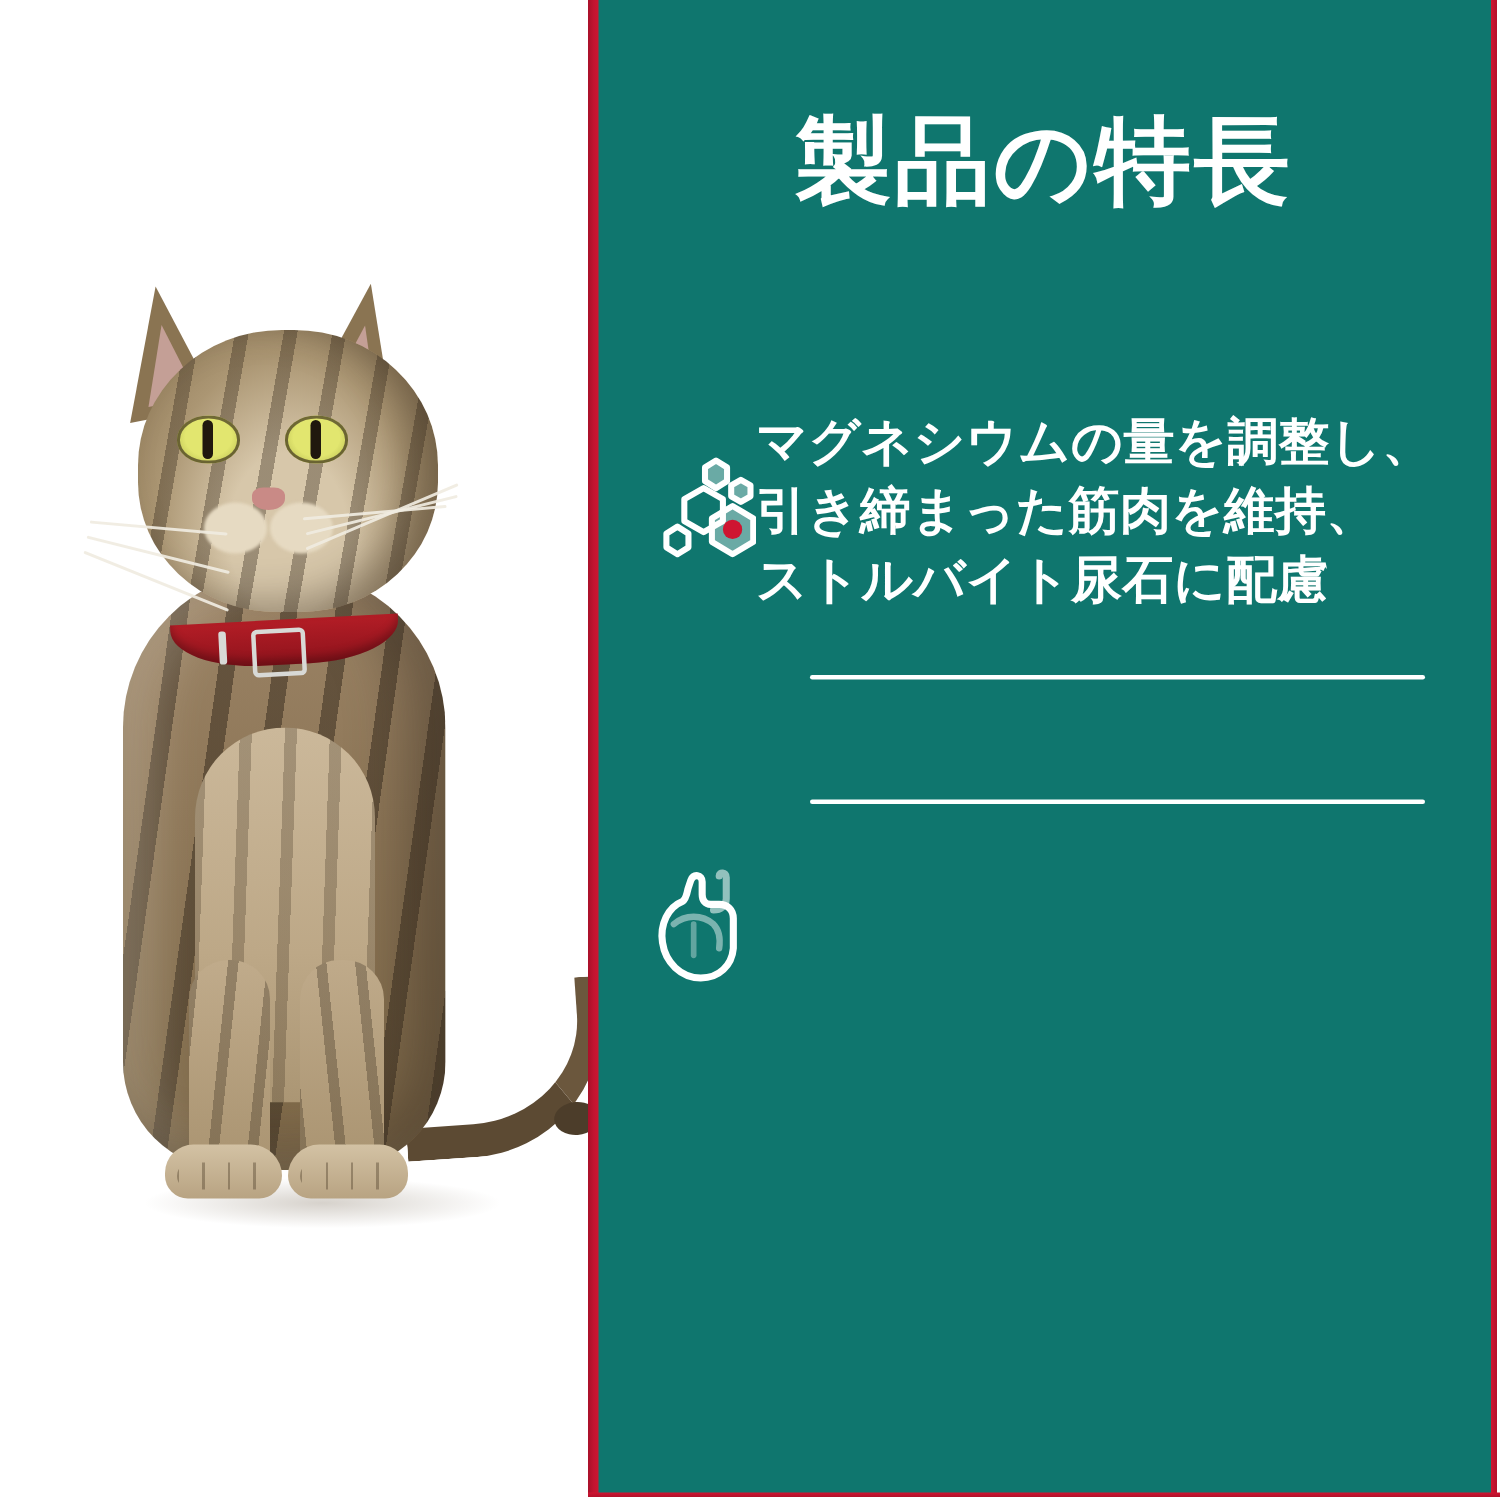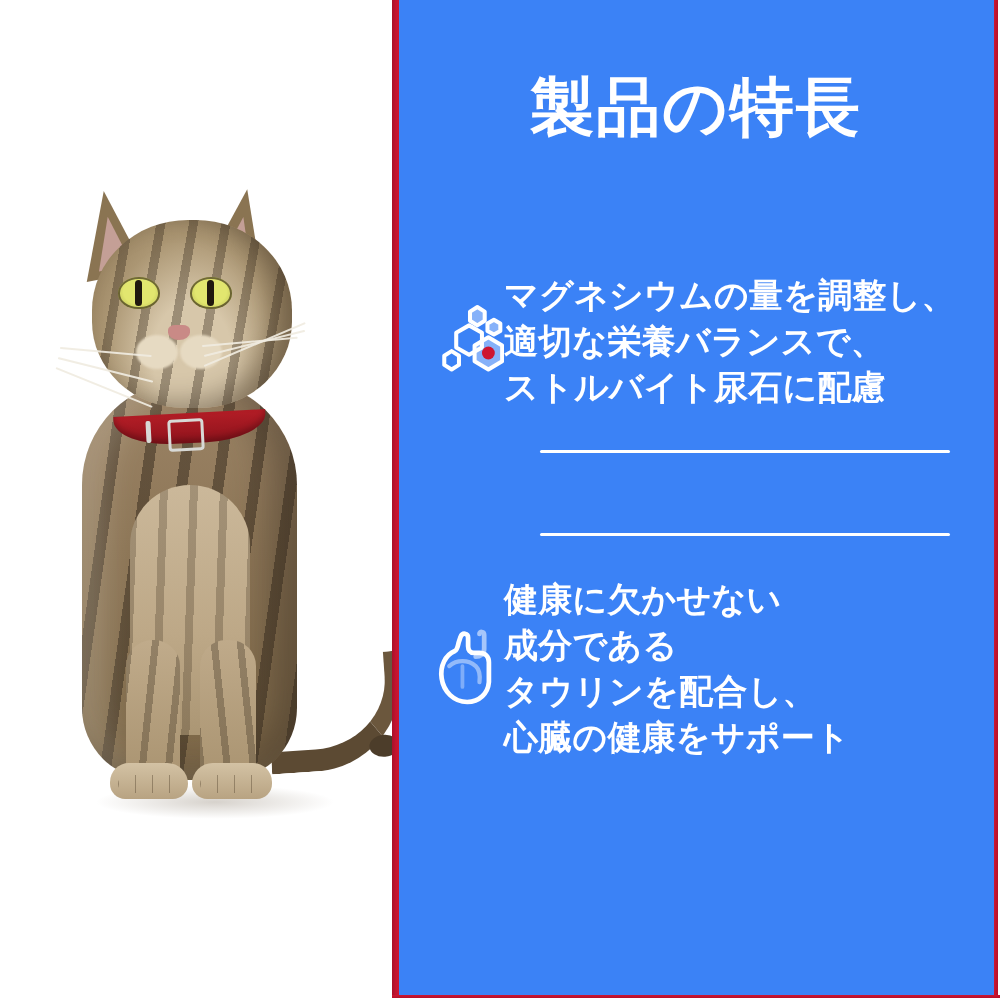--- a/index.html
+++ b/index.html
@@ -181,21 +181,21 @@
     background: #d8d9d6; border-radius: 2px; transform: rotate(-3deg);
   }
 
   
   .panel {
     position: absolute;
     left: 392px;
     top: 0;
     width: 608px;
     height: 1000px;
-    background: #3b82f6;
+    background: #0f766e;
   }
   .panel-edge-left {
     position: absolute;
     left: 0; top: 0;
     width: 7px; height: 100%;
     background: linear-gradient(90deg, #a9102a 0%, #c21430 55%, #ce1531 100%);
   }
   .panel-edge-right {
     position: absolute;
     right: 0; top: 0;
@@ -317,21 +317,21 @@
             </g>
             <g fill="#ffffff" opacity="0.38" stroke="none">
               <polygon points="42,44 57,35 72,44 72,61 57,70 42,61"></polygon>
               <polygon points="37,7 45,2 53,7 53,17 45,22 37,17"></polygon>
               <polygon points="56,20 63,16 70,20 70,28 63,32 56,28"></polygon>
             </g>
             <circle cx="57" cy="52" r="7" fill="#ce1531"></circle>
           </svg>
         </div>
         <div class="feature-text">マグネシウムの量を調整し、
-適切な栄養バランスで、
+引き締まった筋肉を維持、
 ストルバイト尿石に配慮</div>
       </div>
 
       <div class="gap-a"></div>
       <div class="divider"></div>
       <div class="gap-a"></div>
 
 
       <div class="gap-b"></div>
       <div class="divider"></div>
@@ -343,22 +343,18 @@
             <path d="M20,24 C10,28 4,40 6,53 C8,67 19,78 33,78
                      C46,78 55,69 56,57 L56,36
                      C56,30 52,26 46,26 L40,26
                      C36,26 34,23 34,19 L34,10
                      C34,5 28,4 26,9 L24,15 C23,20 22,23 20,24 Z" fill="none" stroke="#ffffff" stroke-width="5" stroke-linejoin="round" stroke-linecap="round"></path>
             <path d="M46,6 C46,3 51,3 51,7 L51,22 C51,27 47,30 42,30" fill="none" stroke="#ffffff" stroke-width="5" stroke-linecap="round" opacity="0.55"></path>
             <path d="M14,40 C22,33 34,33 42,40 C46,44 47,50 46,57" fill="none" stroke="#ffffff" stroke-width="4.5" stroke-linecap="round" opacity="0.45"></path>
             <path d="M28,40 C28,48 28,56 28,62" fill="none" stroke="#ffffff" stroke-width="4" stroke-linecap="round" opacity="0.35"></path>
           </svg>
         </div>
-        <div class="feature-text">健康に欠かせない
-成分である
-タウリンを配合し、
-心臓の健康をサポート</div>
       </div>
 
     </div>
   </div>
 
 </div>
 
 </body></html>

